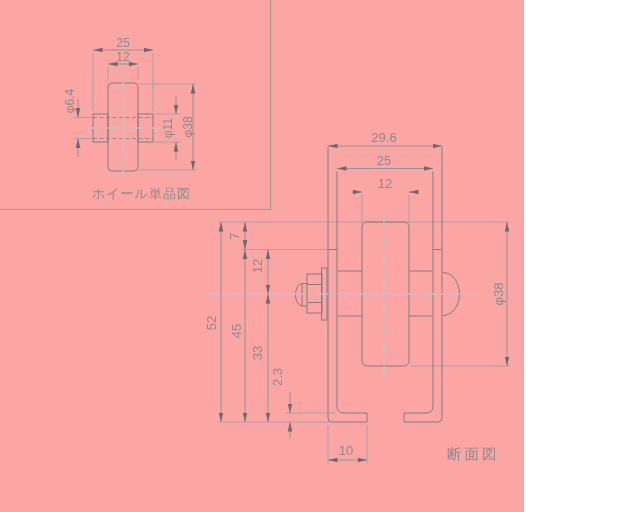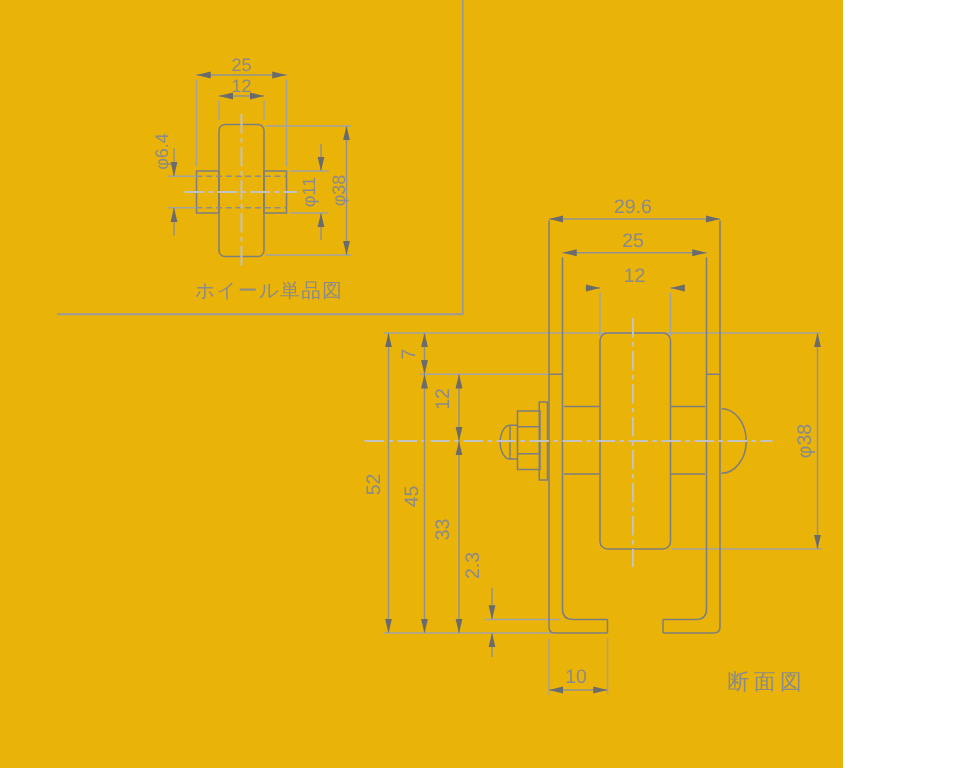--- a/index.html
+++ b/index.html
@@ -1,17 +1,17 @@
 <!DOCTYPE html>
 <html><head>
 <meta charset="utf-8">
 <style>
   html,body{margin:0;padding:0;background:#ffffff;}
-  .canvas{position:relative;width:524px;height:512px;background:#eab308;overflow:hidden;
-          font-family:"Liberation Sans", sans-serif;padding-left:38px;}
+  .canvas{position:relative;width:524px;height:512px;background:#fca5a5;overflow:hidden;
+          font-family:"Liberation Sans", sans-serif;}
   svg{display:block;}
   text{font-family:"Liberation Sans", sans-serif;fill:#8a8a8a;}
   .geo{stroke:#7e7e7e;stroke-width:1;fill:none;}
   .dimline{stroke:#929292;stroke-width:1;fill:none;}
   .extline{stroke:#a3a3a3;stroke-width:1;fill:none;}
   .hidden-line{stroke:#8c8c8c;stroke-width:1;fill:none;stroke-dasharray:4 2.5;}
   .centerline{stroke:#c2c2c2;stroke-width:1.3;fill:none;stroke-dasharray:13 3 3 3;}
   .border{stroke:#9a9a9a;stroke-width:1.2;fill:none;}
   .dimtext{font-size:13px;}
   .dimtext-sm{font-size:12px;}

